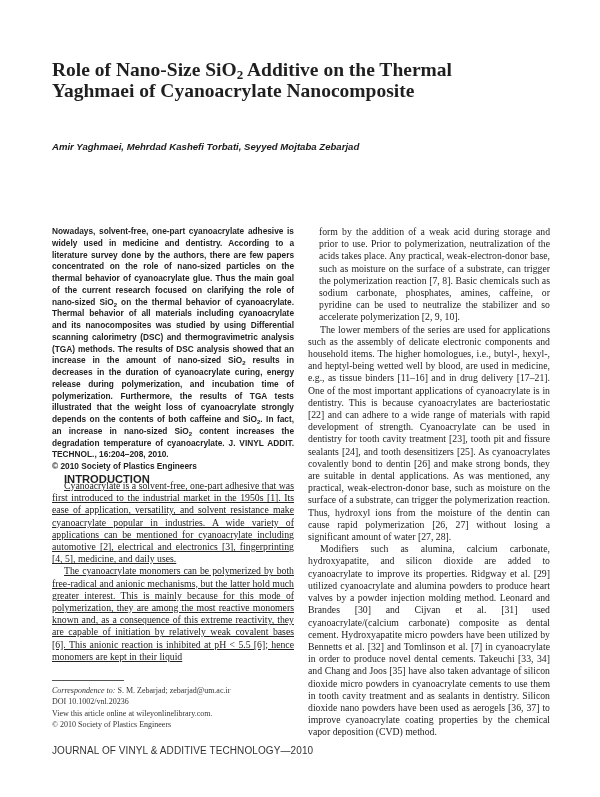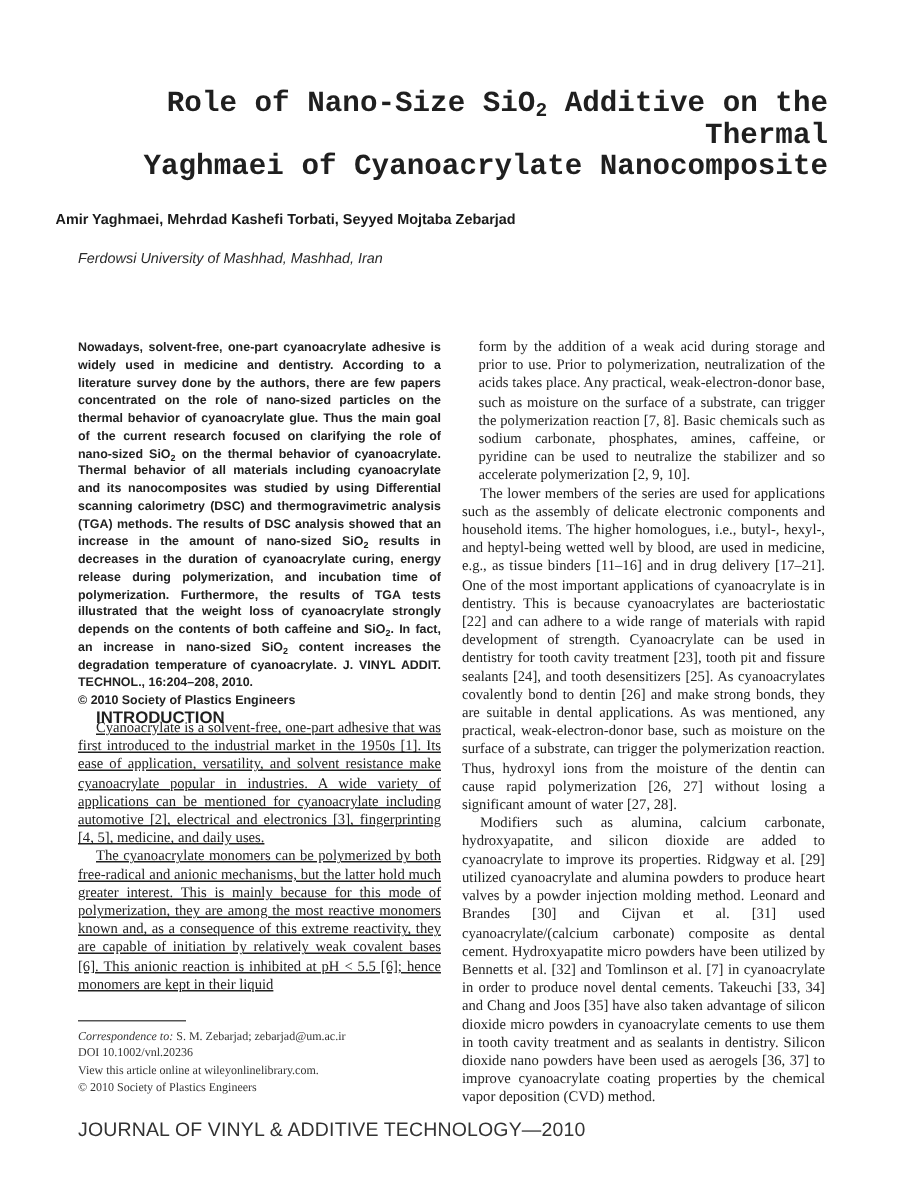--- a/index.html
+++ b/index.html
@@ -1,45 +1,44 @@
 <!DOCTYPE html>
 <html><head>
 <meta charset="utf-8">
 <style>
   html, body { margin:0; padding:0; background:#ffffff; }
   body { width:600px; height:797px; position:relative; overflow:hidden; color:#1a1a1a; }
-  .title { position:absolute; left:52px; top:46px; width:500px; font-family:Liberation Mono, monospace; font-weight:bold; font-size:19.5px; line-height:21px; color:#1f1f1f;text-align:right; }
+  .title { position:absolute; left:52px; top:46px; width:500px; font-family:Liberation Serif, serif; font-weight:bold; font-size:19.5px; line-height:21px; color:#1f1f1f; }
   .title sub { font-size:13px; vertical-align:-3px; line-height:0; }
-  .authors { position:absolute; left:37px; top:140px; width:500px; font-family:"Liberation Sans", sans-serif; font-weight:bold; font-size:9.6px; line-height:13px; }
+  .authors { position:absolute; left:52px; top:140px; width:500px; font-family:"Liberation Sans", sans-serif; font-weight:bold; font-size:9.6px; line-height:13px;font-style:italic; }
   .affil { position:absolute; left:52px; top:153px; width:500px; font-family:"Liberation Sans", sans-serif; font-style:italic; font-size:9.6px; line-height:13px; color:#2a2a2a; }
   .abstract { position:absolute; left:52px; top:226px; width:242px; font-family:"Liberation Sans", sans-serif; font-weight:bold; font-size:8.3px; line-height:11.75px; text-align:justify; color:#222; }
   .abstract sub, .col sub { font-size:6px; line-height:0; vertical-align:-2px; }
   .heading { position:absolute; left:52px; top:464px; font-family:"Liberation Sans", sans-serif; font-weight:bold; font-size:11.2px; color:#1f1f1f;padding-left:12px; }
   .col { font-family:"Liberation Serif", serif; font-size:9.75px; line-height:12.2px; text-align:justify; color:#222; }
   .col p { margin:0; text-indent:12px; }
   .col p.noindent { text-indent:0;margin-left:11px; }
   #intro-col { position:absolute; left:52px; top:480px; width:242px;text-decoration:underline; }
   #right-col { position:absolute; left:308px; top:226px; width:242px; }
   .fn-rule { position:absolute; left:52px; top:680px; width:72px; height:0; border-top:1px solid #555; }
   .footnote { position:absolute; left:52px; top:685px; width:250px; font-family:"Liberation Serif", serif; font-size:8px; line-height:11.3px; color:#333; }
   .footnote .it { font-style:italic; }
-  .footer { position:absolute; left:52px; top:745px; font-family:"Liberation Sans", sans-serif; font-size:13px; letter-spacing:0.1px; color:#333; }
+  .footer { position:absolute; left:52px; top:745px; font-family:"Liberation Sans", sans-serif; font-size:10px; letter-spacing:0.1px; color:#333; }
 </style>
 </head>
 <body>
 
 <h1 class="title">
   <span><span>Role of Nano-Size SiO</span><sub>2</sub><span> Additive on the Thermal</span></span><br>
   <span>Yaghmaei of Cyanoacrylate Nanocomposite</span>
 </h1>
 
 <div class="authors">Amir Yaghmaei, Mehrdad Kashefi Torbati, Seyyed Mojtaba Zebarjad</div>
 <div class="affil">
   <br>
-  <span>Ferdowsi University of Mashhad, Mashhad, Iran</span>
 </div>
 
 <div class="abstract">
   <span>Nowadays, solvent-free, one-part cyanoacrylate adhesive is widely used in medicine and dentistry. According to a literature survey done by the authors, there are few papers concentrated on the role of nano-sized particles on the thermal behavior of cyanoacrylate glue. Thus the main goal of the current research focused on clarifying the role of nano-sized SiO</span><sub>2</sub><span> on the thermal behavior of cyanoacrylate. Thermal behavior of all materials including cyanoacrylate and its nanocomposites was studied by using Differential scanning calorimetry (DSC) and thermogravimetric analysis (TGA) methods. The results of DSC analysis showed that an increase in the amount of nano-sized SiO</span><sub>2</sub><span> results in decreases in the duration of cyanoacrylate curing, energy release during polymerization, and incubation time of polymerization. Furthermore, the results of TGA tests illustrated that the weight loss of cyanoacrylate strongly depends on the contents of both caffeine and SiO</span><sub>2</sub><span>. In fact, an increase in nano-sized SiO</span><sub>2</sub><span> content increases the degradation temperature of cyanoacrylate. J. VINYL ADDIT. TECHNOL., 16:204–208, 2010.</span><br>
   <span>© 2010 Society of Plastics Engineers</span>
 </div>
 
 <h2 class="heading">INTRODUCTION</h2>
 
 <div class="col" id="intro-col">

